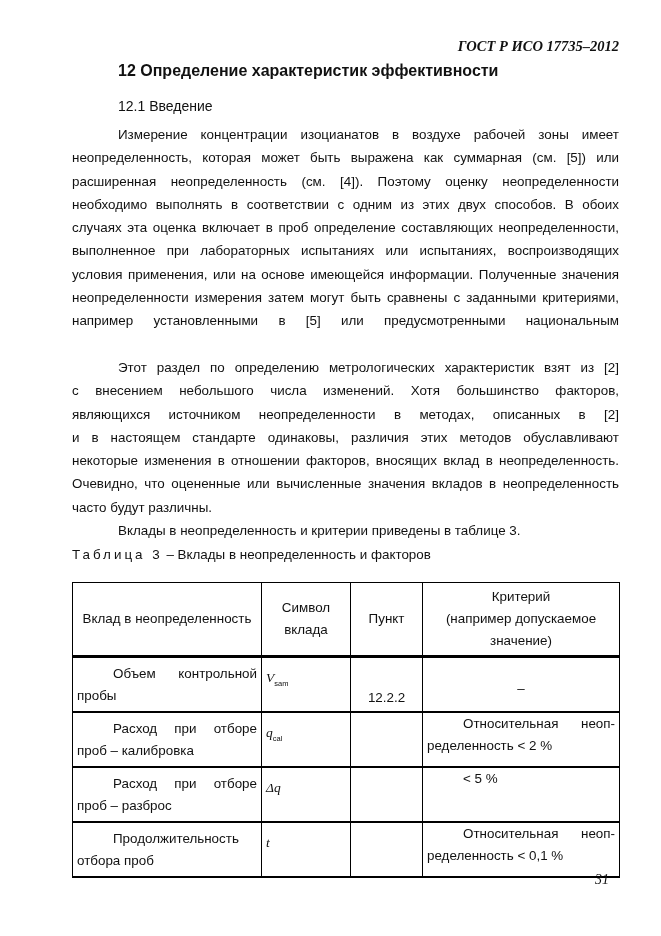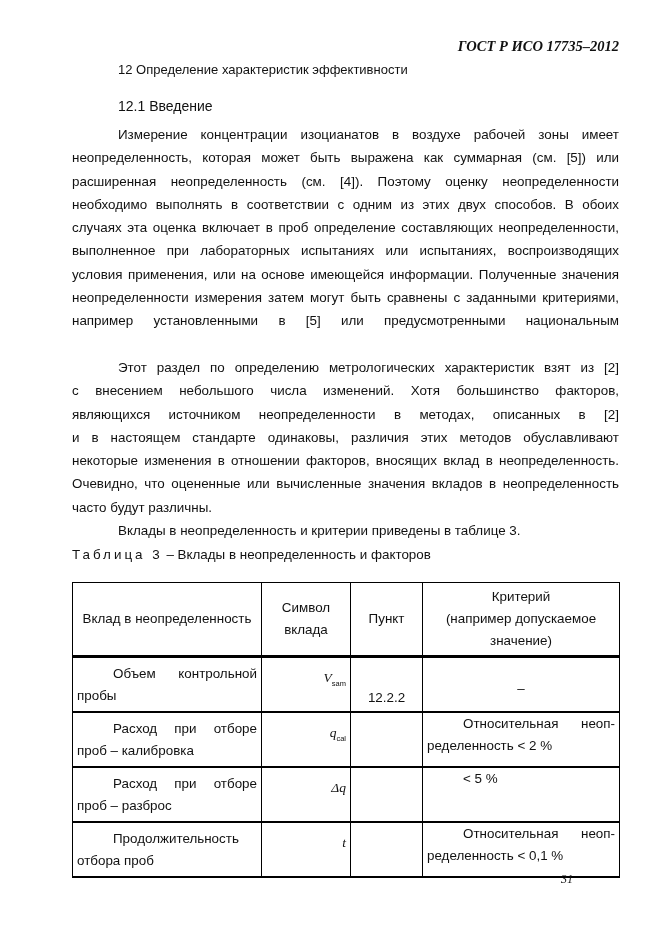--- a/index.html
+++ b/index.html
@@ -2,21 +2,21 @@
 <html><head>
 <meta charset="utf-8">
 <style>
   html, body { margin: 0; padding: 0; background: #ffffff; }
   body { width: 661px; height: 936px; position: relative; overflow: hidden; color: #111; }
   .page { position: absolute; left: 0; top: 0; width: 661px; height: 936px; background: #fff; }
   .serif { font-family: "Liberation Serif", "DejaVu Serif", serif; font-style: italic; }
   .sans { font-family: "Liberation Sans", "DejaVu Sans", sans-serif; }
 
   .doc-header { position: absolute; right: 42px; top: 38px; font-size: 14.5px; font-weight: bold; }
-  .h1 { position: absolute; left: 118px; top: 62px; font-size: 13px; font-weight: normal; }
+  .h1 { position: absolute; left: 118px; top: 62px; font-size: 16px; font-weight: bold; }
   .h2 { position: absolute; left: 118px; top: 98px; font-size: 14px; font-weight: normal; }
 
   .para { position: absolute; left: 72px; width: 547px; font-size: 13.4px; line-height: 23.3px; text-align: justify; text-align-last: left; }
   .para .ln { display: block; text-align: justify; text-align-last: justify; white-space: nowrap; }
   .para .ln.last { text-align-last: left; }
   .para .ln.ind { text-indent: 46px; }
 
   .table-caption { position: absolute; left: 72px; top: 547px; font-size: 13.4px; }
   .table-caption .spaced { letter-spacing: 3px; }
 
@@ -24,30 +24,30 @@
   table.t3 td, table.t3 th { border: 1.5px solid #000; padding: 0 4px; font-weight: normal; vertical-align: middle; }
   table.t3 thead th { height: 72px; text-align: center; line-height: 22px; }
   table.t3 thead tr { border-bottom: 3px solid #000; }
   table.t3 tbody td { height: 45px; line-height: 22px; }
   table.t3 tbody tr { border-bottom: 2px solid #000; }
   .c1 { width: 180px; }
   .c2 { width: 80px; }
   .c3 { width: 63px; }
   .contrib .l1 { display: block; text-align: justify; text-align-last: justify; text-indent: 36px; }
   .contrib .l2 { display: block; }
-  .sym { text-align: right; font-family: "Liberation Serif", "DejaVu Serif", serif; font-style: italic; font-size: 13.5px; padding-bottom: 8px !important; }
+  .sym { text-align: left; font-family: "Liberation Serif", "DejaVu Serif", serif; font-style: italic; font-size: 13.5px; padding-bottom: 8px !important; }
   .sym sub { font-style: normal; font-size: 7.5px; font-family: "Liberation Sans", sans-serif; }
   .clause { text-align: center; vertical-align: bottom !important; padding-bottom: 2px !important; }
   .crit { vertical-align: top !important; }
   .crit .l1 { display: block; text-align: justify; text-align-last: justify; text-indent: 36px; }
   .crit .l2 { display: block; }
   .crit .solo { display: block; padding-left: 36px; }
   .crit .dash { display: block; text-align: center; padding-top: 20px; }
 
-  .page-number { position: absolute; left: 561px; top: 872px; font-size: 12px; }
+  .page-number { position: absolute; left: 595px; top: 872px; font-size: 14px; }
 </style>
 </head>
 <body>
 
 <div class="page">
 
   <div class="doc-header serif">ГОСТ Р ИСО 17735–2012</div>
 
   <div class="h1 sans">12 Определение характеристик эффективности</div>
   <div class="h2 sans">12.1 Введение</div>

